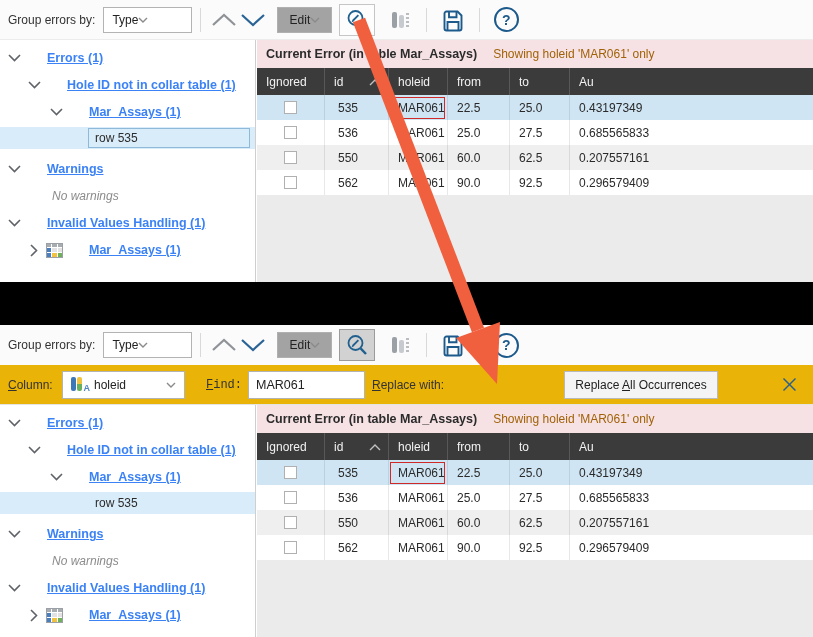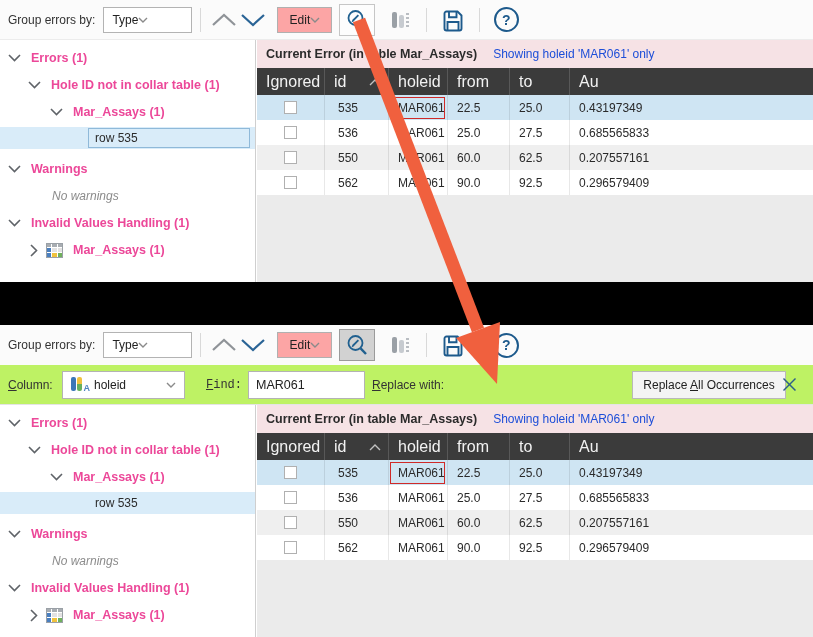--- a/index.html
+++ b/index.html
@@ -17,33 +17,33 @@
   #toolbar-bottom { top:325px; }
   .tb-label { font-size:12px; color:#333; margin:0 8px 0 2px; white-space:nowrap; }
   .dd {
     height:26px; background:#fff; border:1px solid #b3b3b3; box-sizing:border-box;
     display:flex; align-items:center; font-size:12px; color:#222;
   }
   .dd-groupby { width:89px; padding:0 7px 0 8px; }
   .sep { width:1px; height:24px; background:#d9d9d9; margin:0 8px; flex:none; }
   .chev-btn { width:29px; height:26px; display:flex; align-items:center; justify-content:center; }
   .btn-edit {
-    height:26px; width:55px; background:#fca5a5; border:1px solid #b0b0b0; box-sizing:border-box;
+    height:26px; width:55px; background:#a3a3a3; border:1px solid #b0b0b0; box-sizing:border-box;
     display:flex; align-items:center; justify-content:center; font-size:12px; color:#222; margin-left:10px;
   }
   .icon-btn { width:36px; height:32px; display:flex; align-items:center; justify-content:center; margin-left:7px; box-sizing:border-box; }
   .icon-btn.outlined { border:1px solid #c6c6c6; background:#fdfdfd; }
   .icon-btn.pressed  { border:1px solid #9b9b9b; background:#d2d2d2; }
   .help-circle {
     width:21px; height:21px; border:2px solid #1d5a8c; border-radius:50%;
     color:#1d5a8c; font-size:14px; font-weight:bold; display:flex; align-items:center; justify-content:center;
   }
   
   #findbar {
-    position:absolute; top:365px; left:0; right:0; height:40px; background:#bef264;
+    position:absolute; top:365px; left:0; right:0; height:40px; background:#eab308;
     border-bottom:1px solid #e4e4e4; box-sizing:border-box;
   }
   .fb-item { position:absolute; top:50%; transform:translateY(-50%); }
   .fb-label { font-size:12px; color:#333; white-space:nowrap; }
   .u { text-decoration:underline; }
   .fb-input {
     height:28px; border:1px solid #b3b3b3; background:#fff; box-sizing:border-box;
     font-family:"Liberation Sans",sans-serif; font-size:12.5px; color:#222; padding:0 7px; outline:none;
   }
   #fb-replace-input { border:2px solid #27567e; }
@@ -62,44 +62,44 @@
   #black-bar { position:absolute; top:282px; left:0; width:813px; height:43px; background:#000; }
   
   .panel { position:absolute; left:0; right:0; }
   #panel-top { top:40px; height:242px; }
   #panel-bottom { top:405px; height:232px; }
   .tree {
     position:absolute; left:0; top:0; bottom:0; width:256px; background:#fff;
     border-right:1px solid #cfcfcf; box-sizing:border-box;
   }
   .tree-item { position:absolute; left:0; right:0; height:24px; display:flex; align-items:center;padding-left:30px; }
-  .tree-label { font-size:12.5px; font-weight:bold; color:#ec4899; margin-left:10px; white-space:nowrap; }
+  .tree-label { font-size:12.5px; font-weight:bold; color:#3b82f6; margin-left:26px; white-space:nowrap;text-decoration:underline; }
   .tree-note { font-size:12px; font-style:italic; color:#8b8b8b; }
   .row-band { background:#d9ecf9; height:22px; }
   .row-focus-box {
     position:absolute; left:88px; width:162px; height:20px; border:1px solid #8fb9d9;
     display:flex; align-items:center; padding-left:6px; box-sizing:border-box;
     font-size:12px; color:#2b2b2b;
   }
   #panel-bottom .row-focus-box { border-color:transparent; }
   .grid-icon {
     width:15px; height:13px; display:grid; grid-template-columns:1fr 1fr 1fr; grid-template-rows:1fr 1fr 1fr;
     gap:1px; background:#fff; border:1px solid #9aa0a6; margin-left:8px; flex:none;
   }
   .gc-h { background:#a8adb2; } .gc-b { background:#4a7fbf; } .gc-e { background:#e2e2e2; }
   .gc-y { background:#f0c23e; } .gc-g { background:#6fb05c; }
   .rpanel { position:absolute; left:257px; right:0; top:0; bottom:0; background:#ebebeb; }
   .band { height:28px; background:#f6e2e5; display:flex; align-items:center; padding-left:9px; }
   .band-title { font-size:12.5px; font-weight:bold; color:#2b2b2b; white-space:nowrap; }
-  .band-sub { font-size:12px; color:#1d4ed8; margin-left:16px; white-space:nowrap; }
+  .band-sub { font-size:12px; color:#a16207; margin-left:16px; white-space:nowrap; }
   .tbl-header {
     display:grid; grid-template-columns:68px 64px 59px 62px 60px 1fr; height:27px;
     background:#3b3b3b; color:#f2f2f2;
   }
-  .th { display:flex; align-items:center; padding-left:9px; font-size:16px; border-right:1px solid #585858; position:relative; }
+  .th { display:flex; align-items:center; padding-left:9px; font-size:12px; border-right:1px solid #585858; position:relative; }
   .th:last-child { border-right:none;text-align:right; }
   .sort-caret { position:absolute; right:7px; top:11px; }
   .tr { display:grid; grid-template-columns:68px 64px 59px 62px 60px 1fr; height:25px; }
   .tr.sel { background:#cfe5f3; }
   .tr.white { background:#ffffff; }
   .tr.gray { background:#efefef; }
   .td {
     display:flex; align-items:center; padding-left:9px; font-size:12px; color:#2a2a2a;
     border-right:1px solid rgba(0,0,0,0.09); position:relative; white-space:nowrap;
   }
@@ -365,21 +365,21 @@
       <span class="ci-a">A</span>
     </span>
     <span>holeid</span>
     <svg class="dd-chev" width="10" height="6">
         <polyline points="1,1 5,5 9,1" fill="none" stroke="#8a8a8a" stroke-width="1.4"></polyline>
       </svg>
   </div>
   <span class="fb-item fb-label" style="left:206px;font-family:Liberation Mono, monospace;"><span class="u">F</span><span>ind:</span></span>
   <input class="fb-item fb-input" style="left: 248px; width: 117px;" value="MAR061">
   <span class="fb-item fb-label" style="left:372px;"><span class="u">R</span><span>eplace with:</span></span>
-  <div class="fb-item btn-replace-all" style="left:632px;">
+  <div class="fb-item btn-replace-all" style="left:564px;">
     <span><span>Replace </span><span class="u">A</span><span>ll Occurrences</span></span>
   </div>
   <div class="fb-item x-icon" style="left:778px;">
     <svg width="15" height="15">
       <line x1="1.5" y1="1.5" x2="13.5" y2="13.5" stroke="#2c5f8a" stroke-width="1.5"></line>
       <line x1="13.5" y1="1.5" x2="1.5" y2="13.5" stroke="#2c5f8a" stroke-width="1.5"></line>
     </svg>
   </div>
 </div>
 

